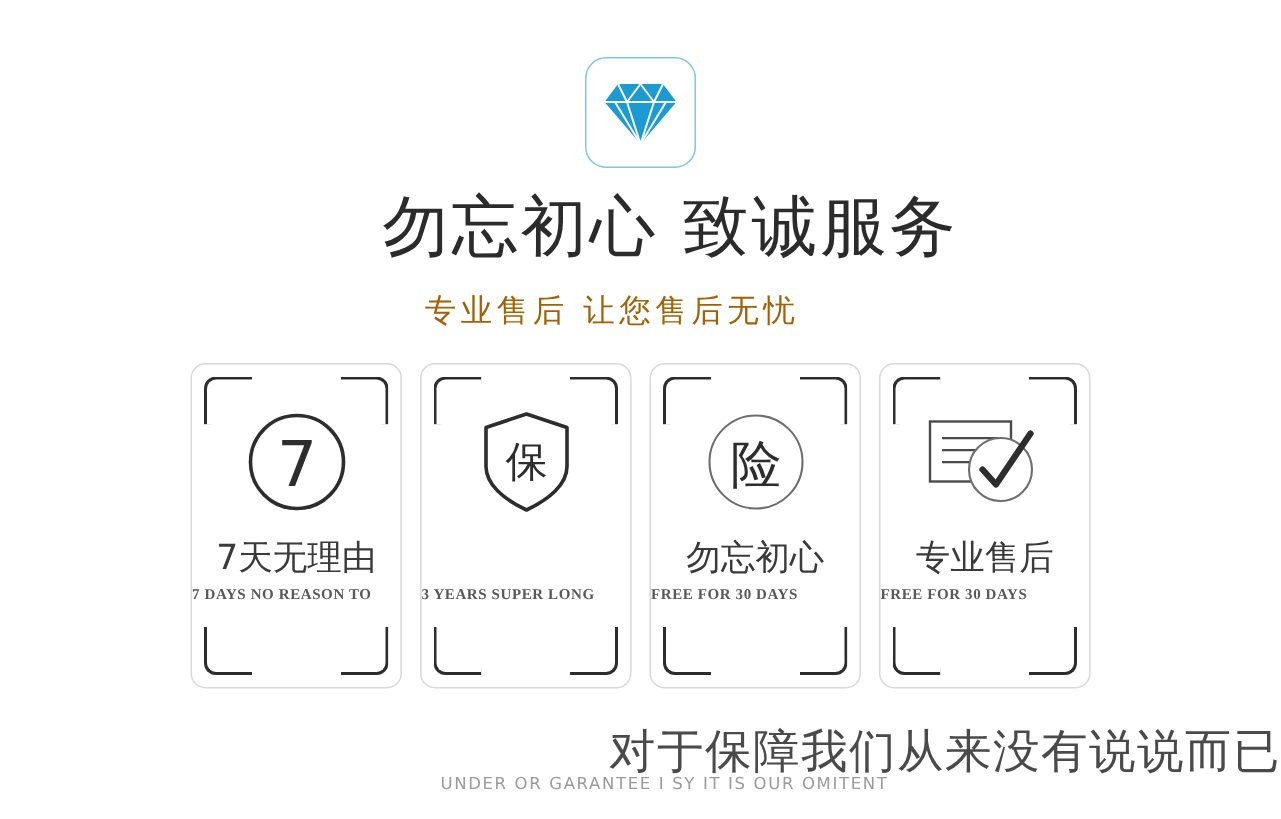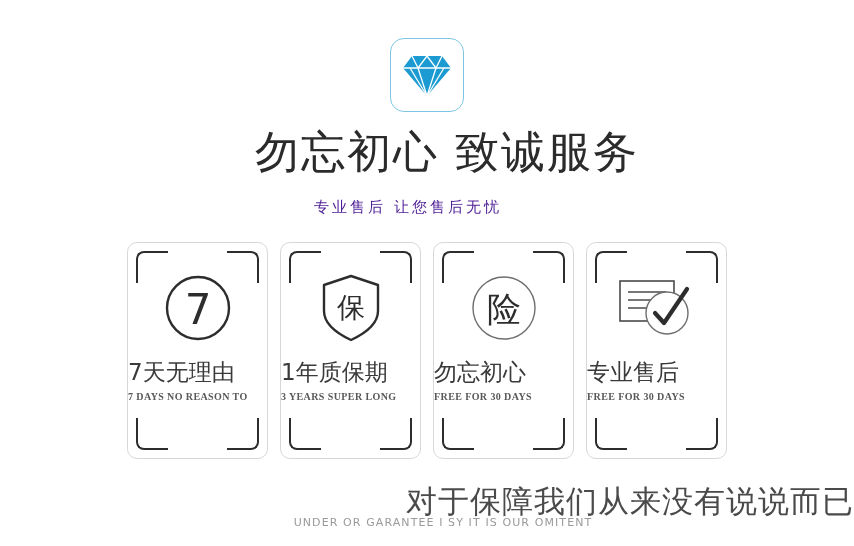--- a/index.html
+++ b/index.html
@@ -61,24 +61,24 @@
     white-space: nowrap;
     margin-left: 20px;
   }
 
   .subhead {
     position: absolute;
     top: 197px;
     left: 0;
     width: 816px;
     text-align: center;
-    font-size: 15px;
+    font-size: 21px;
     line-height: 20px;
     letter-spacing: 3px;
-    color: #4c1d95;
+    color: #a16207;
     font-weight: 400;
     font-family: "DejaVu Sans", "Liberation Sans", sans-serif;
     white-space: nowrap;
   }
 
   
   .cards {
     position: absolute;
     top: 242px;
     left: 0;
@@ -123,20 +123,21 @@
     align-items: center;
     justify-content: center;
   }
   .card-icon svg { display: block; }
 
   .card-title {
     position: absolute;
     top: 114px;
     left: 0;
     width: 100%;
+    text-align: center;
     font-size: 23px;
     line-height: 30px;
     color: #3a3a3a;
     letter-spacing: 0px;
     font-weight: 400;
     font-family: "DejaVu Sans", "Liberation Sans", sans-serif;
     white-space: nowrap;
   }
 
   .card-sub {
@@ -233,21 +234,20 @@
       <span class="corner tl"></span>
       <span class="corner tr"></span>
       <span class="corner bl"></span>
       <span class="corner br"></span>
       <div class="card-icon">
         <svg width="62" height="70" viewBox="0 0 62 70" aria-hidden="true">
           <path d="M31 3 L58 12 L58 38 C58 50 46 60 31 67 C16 60 4 50 4 38 L4 12 Z" fill="none" stroke="#2d2d2d" stroke-width="2.4" stroke-linejoin="round"></path>
           <text x="31" y="44" text-anchor="middle" font-family="DejaVu Sans, Liberation Sans, sans-serif" font-size="28" fill="#2d2d2d">保</text>
         </svg>
       </div>
-      <div class="card-title">1年质保期</div>
       <div class="card-sub">3 YEARS SUPER LONG</div>
     </div>
 
     <div class="card">
       <span class="corner tl"></span>
       <span class="corner tr"></span>
       <span class="corner bl"></span>
       <span class="corner br"></span>
       <div class="card-icon">
         <svg width="70" height="70" viewBox="0 0 70 70" aria-hidden="true">

